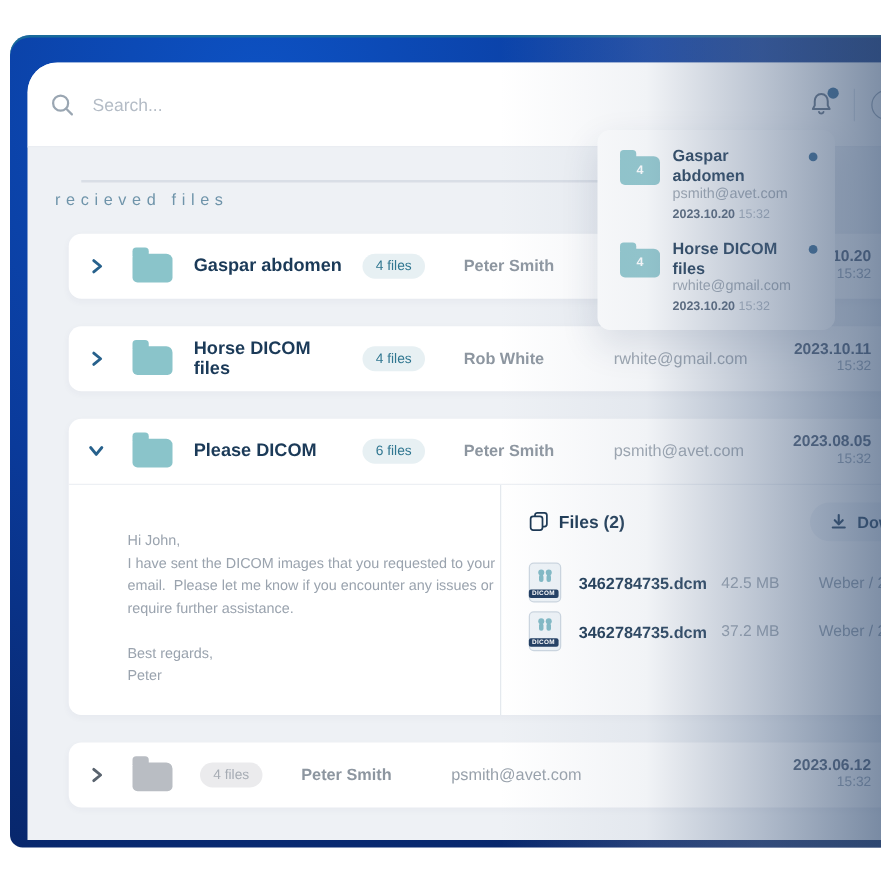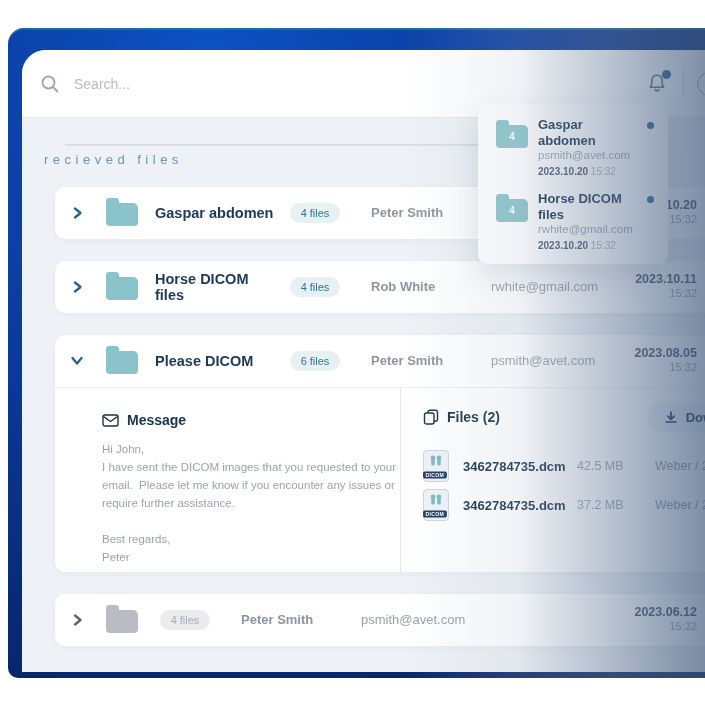--- a/index.html
+++ b/index.html
@@ -204,29 +204,20 @@
         <span class="cell-email">psmith@avet.com</span>
         <span class="cell-date">
           <div class="date">2023.08.05</div>
           <div class="time">15:32</div>
         </span>
       </div>
 
       <div class="expanded-body">
 
         <div class="message-col">
-          <div class="block-head">
-            <span>
-              <svg width="17" height="14" viewBox="0 0 17 14" fill="none" stroke="#16334f" stroke-width="1.4" stroke-linejoin="round">
-                <rect x="1" y="2" width="15" height="11" rx="2"></rect>
-                <path d="M1.5 3.5 L8.5 8.5 L15.5 3.5"></path>
-              </svg>
-            </span>
-            <span class="bh-title">Message</span>
-          </div>
           <div class="message-text">Hi John,
 I have sent the DICOM images that you requested to your email.  Please let me know if you encounter any issues or require further assistance.
 
 Best regards,
 Peter</div>
         </div>
 
         <div class="files-col">
           <div class="block-head">
             <span>

